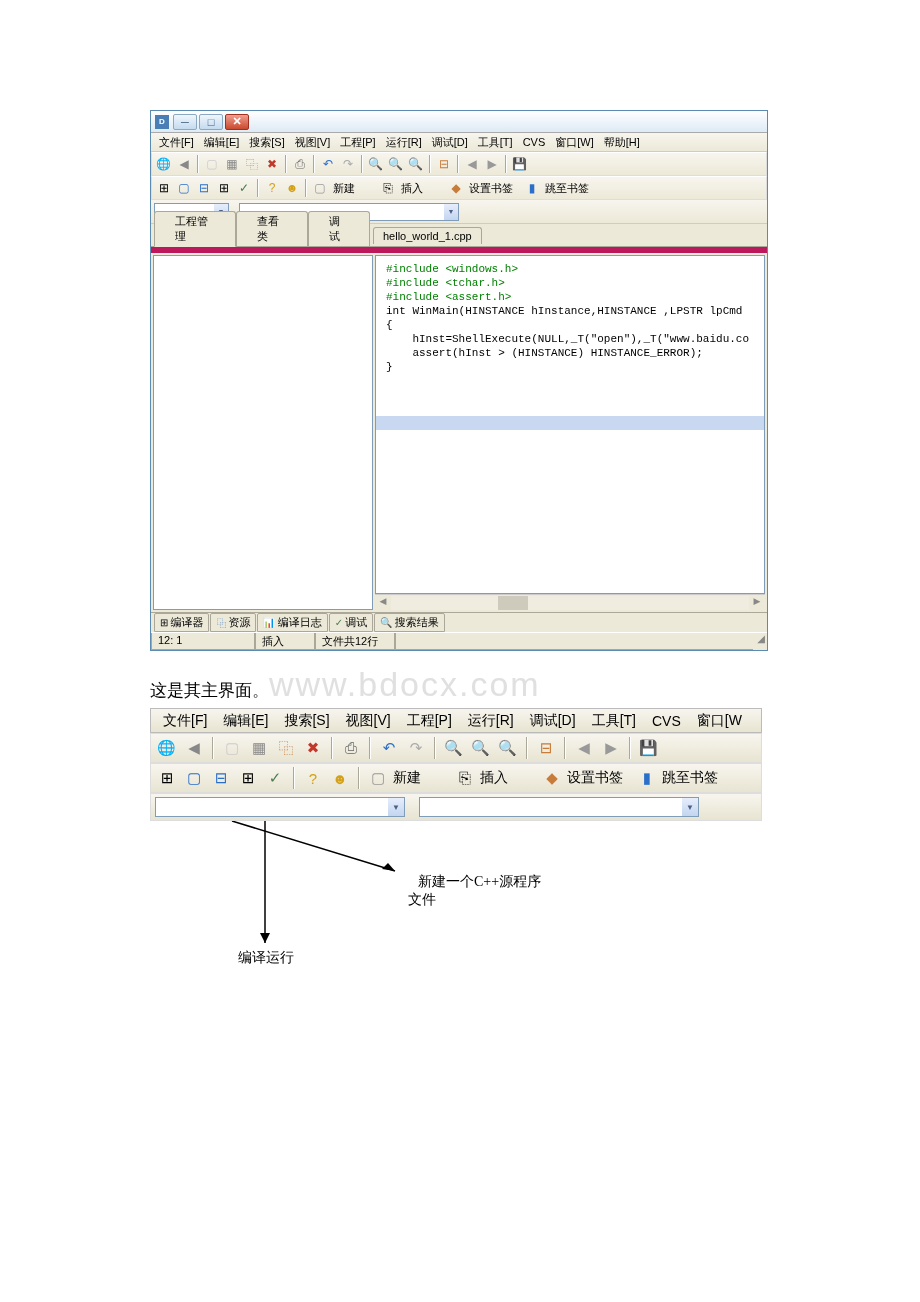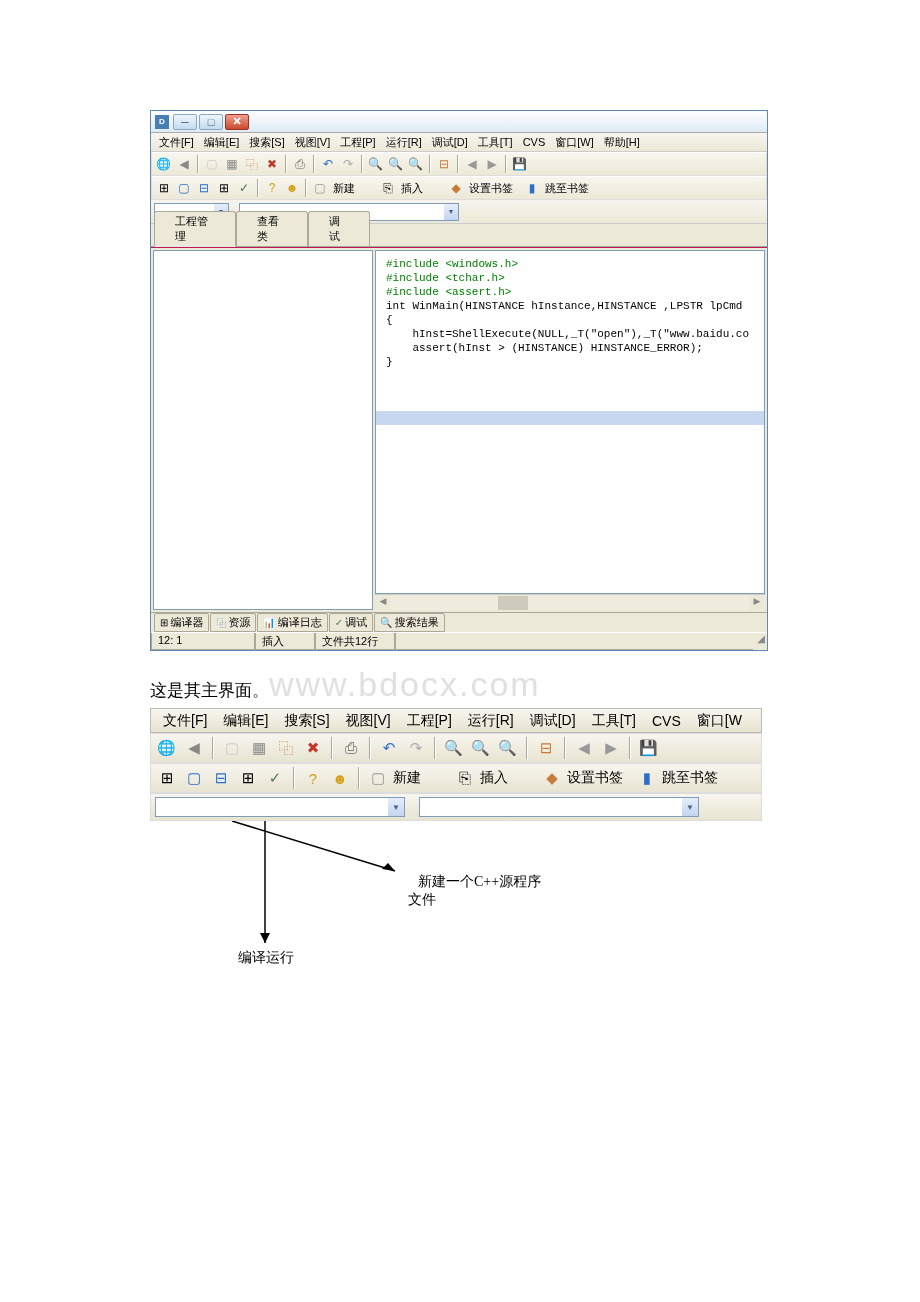--- a/index.html
+++ b/index.html
@@ -24,21 +24,21 @@
     
     .combo-row { height: 24px; background: linear-gradient(#f7f5ee, #ece9d8); display: flex; align-items: center; padding: 0 3px; border-bottom: 1px solid #ccc; gap: 10px; }
     .combo { width: 75px; height: 18px; background: #fff; border: 1px solid #7f9db9; display: flex; align-items: center; }
     .combo-wide { width: 220px; }
     .combo-arrow { margin-left: auto; width: 14px; height: 16px; background: linear-gradient(#e6eefc, #c3d5f0); display: flex; align-items: center; justify-content: center; font-size: 7px; color: #4d6185; }
     
     .tabs-row { display: flex; height: 22px; align-items: flex-end; padding: 2px 3px 0 3px; gap: 0; background: #ece9d8; }
     .tab { padding: 2px 20px; font-size: 11px; background: #ece9d8; border: 1px solid #aca899; border-bottom: none; border-radius: 3px 3px 0 0; position: relative; }
     .tab.active { background: #ece9d8; border-bottom: 1px solid #ece9d8; margin-bottom: -1px; }
     
-    .main-area { display: flex; height: 365px; border-top: 1px solid #be185d; background: #ece9d8; }
+    .main-area { display: flex; height: 365px; border-top: 6px solid #be185d; background: #ece9d8; }
     .left-panel { width: 220px; background: #fff; border: 1px solid #7f9db9; margin: 2px; }
     .right-panel { flex: 1; display: flex; flex-direction: column; margin: 2px 2px 2px 0; }
     .file-tab-row { height: 20px; display: flex; align-items: flex-end; }
     .file-tab { padding: 2px 9px; font-size: 11px; background: #ece9d8; border: 1px solid #aca899; border-bottom: none; border-radius: 3px 3px 0 0; }
     .editor { flex: 1; background: #fff; border: 1px solid #7f9db9; font-family: "Courier New", monospace; font-size: 11px; padding: 6px 10px; overflow: hidden; position: relative; }
     .code-line { white-space: pre; color: #000; line-height: 14px; }
     .kw { color: #008000; }
     .hl-line { background: #c8d8f0; position: absolute; left: 0; right: 0; height: 14px; }
     .hscroll { height: 16px; background: #ece9d8; border-top: 1px solid #ccc; display: flex; align-items: center; }
     .sc-arrow { width: 16px; height: 14px; background: #ece9d8; text-align: center; font-size: 9px; color: #888; }
@@ -156,20 +156,25 @@
         <span class="combo-arrow">▼</span>
       </div>
   </div>
 
   <div style="display:flex;background:#ece9d8;border-bottom:1px solid #aca899">
     <div style="width:222px">
       <div class="tabs-row">
         <div class="tab active">工程管理</div>
         <div class="tab">查看类</div>
         <div class="tab">调试</div>
+      </div>
+    </div>
+    <div style="flex:1">
+      <div class="file-tab-row">
+        <div class="file-tab">hello_world_1.cpp</div>
       </div>
     </div>
   </div>
 
   <div class="main-area">
     <div class="left-panel"></div>
     <div class="right-panel">
       <div class="editor">
         <div class="code-line"><span class="kw">#include &lt;windows.h&gt;</span></div>
         <div class="code-line"><span class="kw">#include &lt;tchar.h&gt;</span></div>

